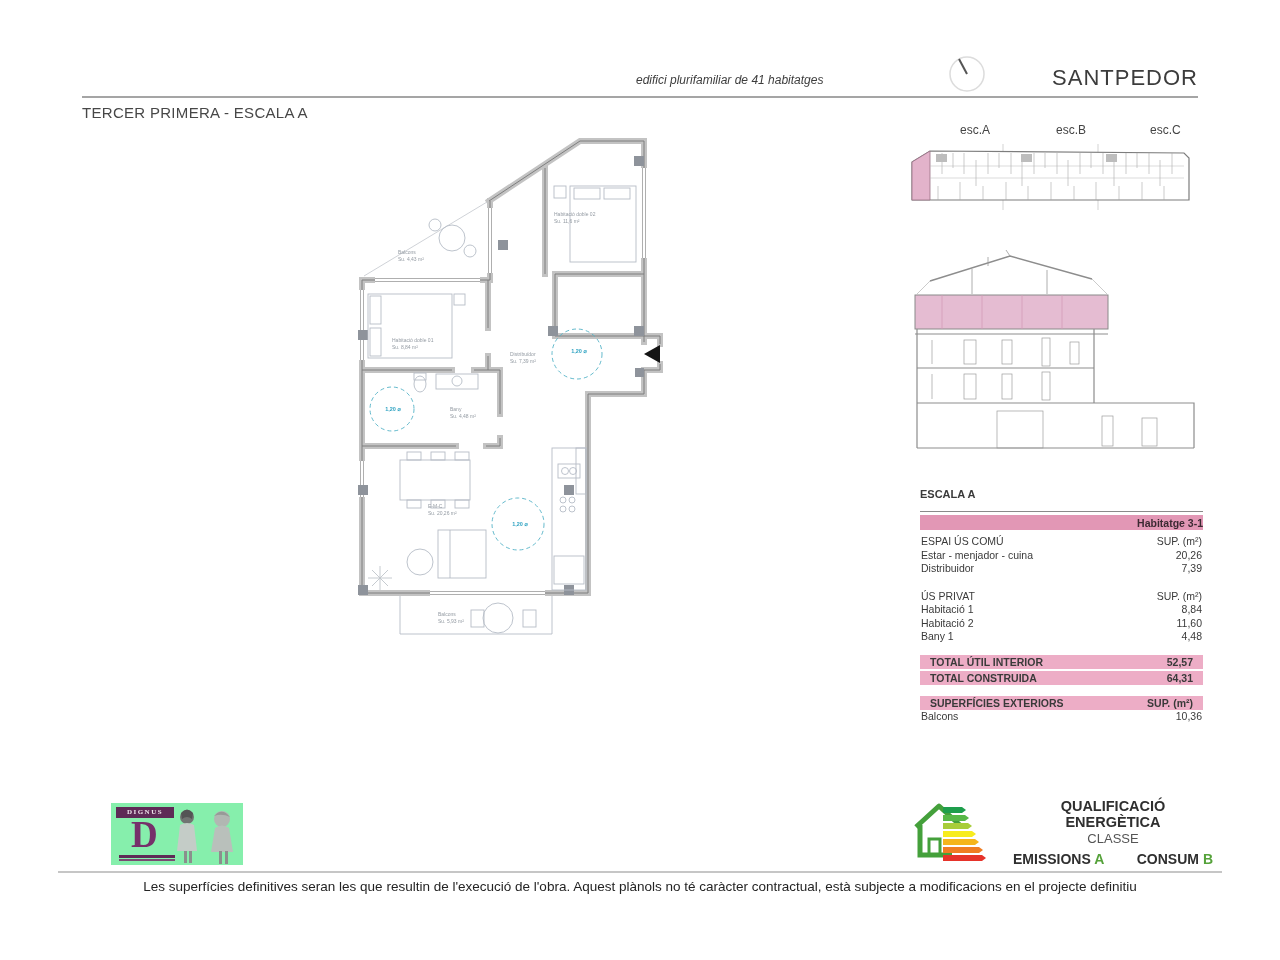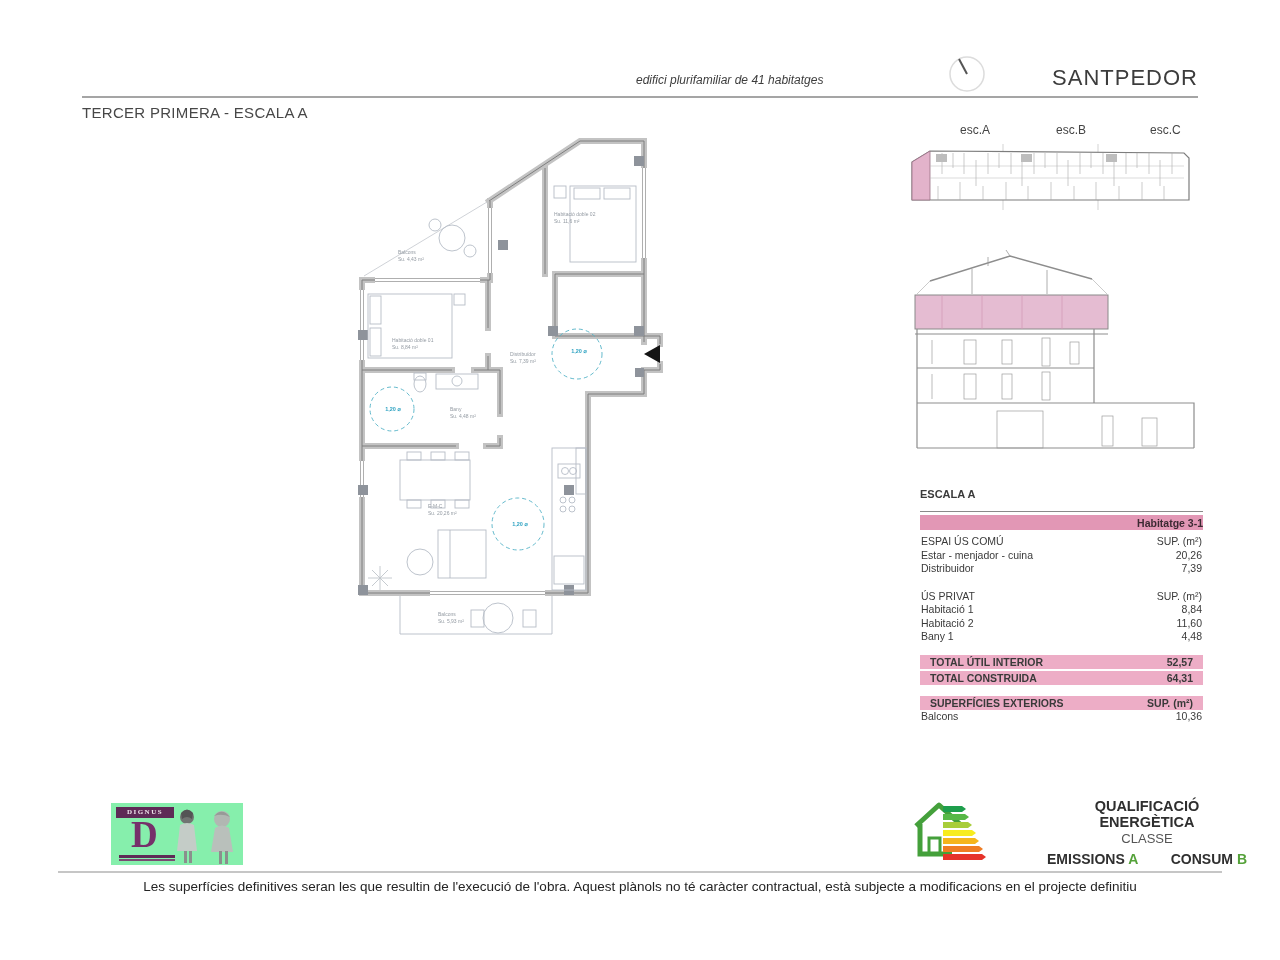--- a/index.html
+++ b/index.html
@@ -23,21 +23,21 @@
   .tbl{position:absolute;left:920px;top:488px;width:283px;font-size:10.5px;color:#3a3a3a;}
   .tbl .ttl{font-weight:bold;font-size:11px;border-bottom:1.5px solid #8a8a8a;padding-bottom:11px;}
   .banner{margin-top:3px;background:#e297b5;color:#3c2a33;text-align:right;
           font-weight:bold;padding:1.5px 0;}
   .trow{display:flex;justify-content:space-between;line-height:13.5px;padding:0 1px;}
   .thead{font-weight:normal;margin-top:5px;}
   .sp{height:9px;}
   .total{display:flex;justify-content:space-between;background:#edadc6;font-weight:bold;
          padding:1px 10px;margin-top:2px;}
   
-  .energy{position:absolute;left:910px;top:794px;display:flex;align-items:flex-start;gap:34px;}
+  .energy{position:absolute;left:910px;top:794px;display:flex;align-items:flex-end;}
   .etext{width:200px;margin-left:18px;margin-top:4px;}
   .etitle{font-size:14.5px;font-weight:bold;text-align:center;color:#2f2f2f;}
   .eclasse{font-size:13px;text-align:center;color:#555;margin-top:1px;}
   .erow{display:flex;justify-content:space-between;font-size:14px;font-weight:bold;
         margin-top:5px;color:#2f2f2f;}
   .green{color:#55a23a;}
   
   .logo{position:absolute;left:78px;top:803px;width:132px;height:62px;background:#86efac;margin-left:33px;}
   .logo .band{position:absolute;left:5px;top:4px;width:58px;height:11px;background:#5e2a56;
        color:#efe3ec;font-size:7px;font-weight:bold;letter-spacing:1.5px;text-align:center;

